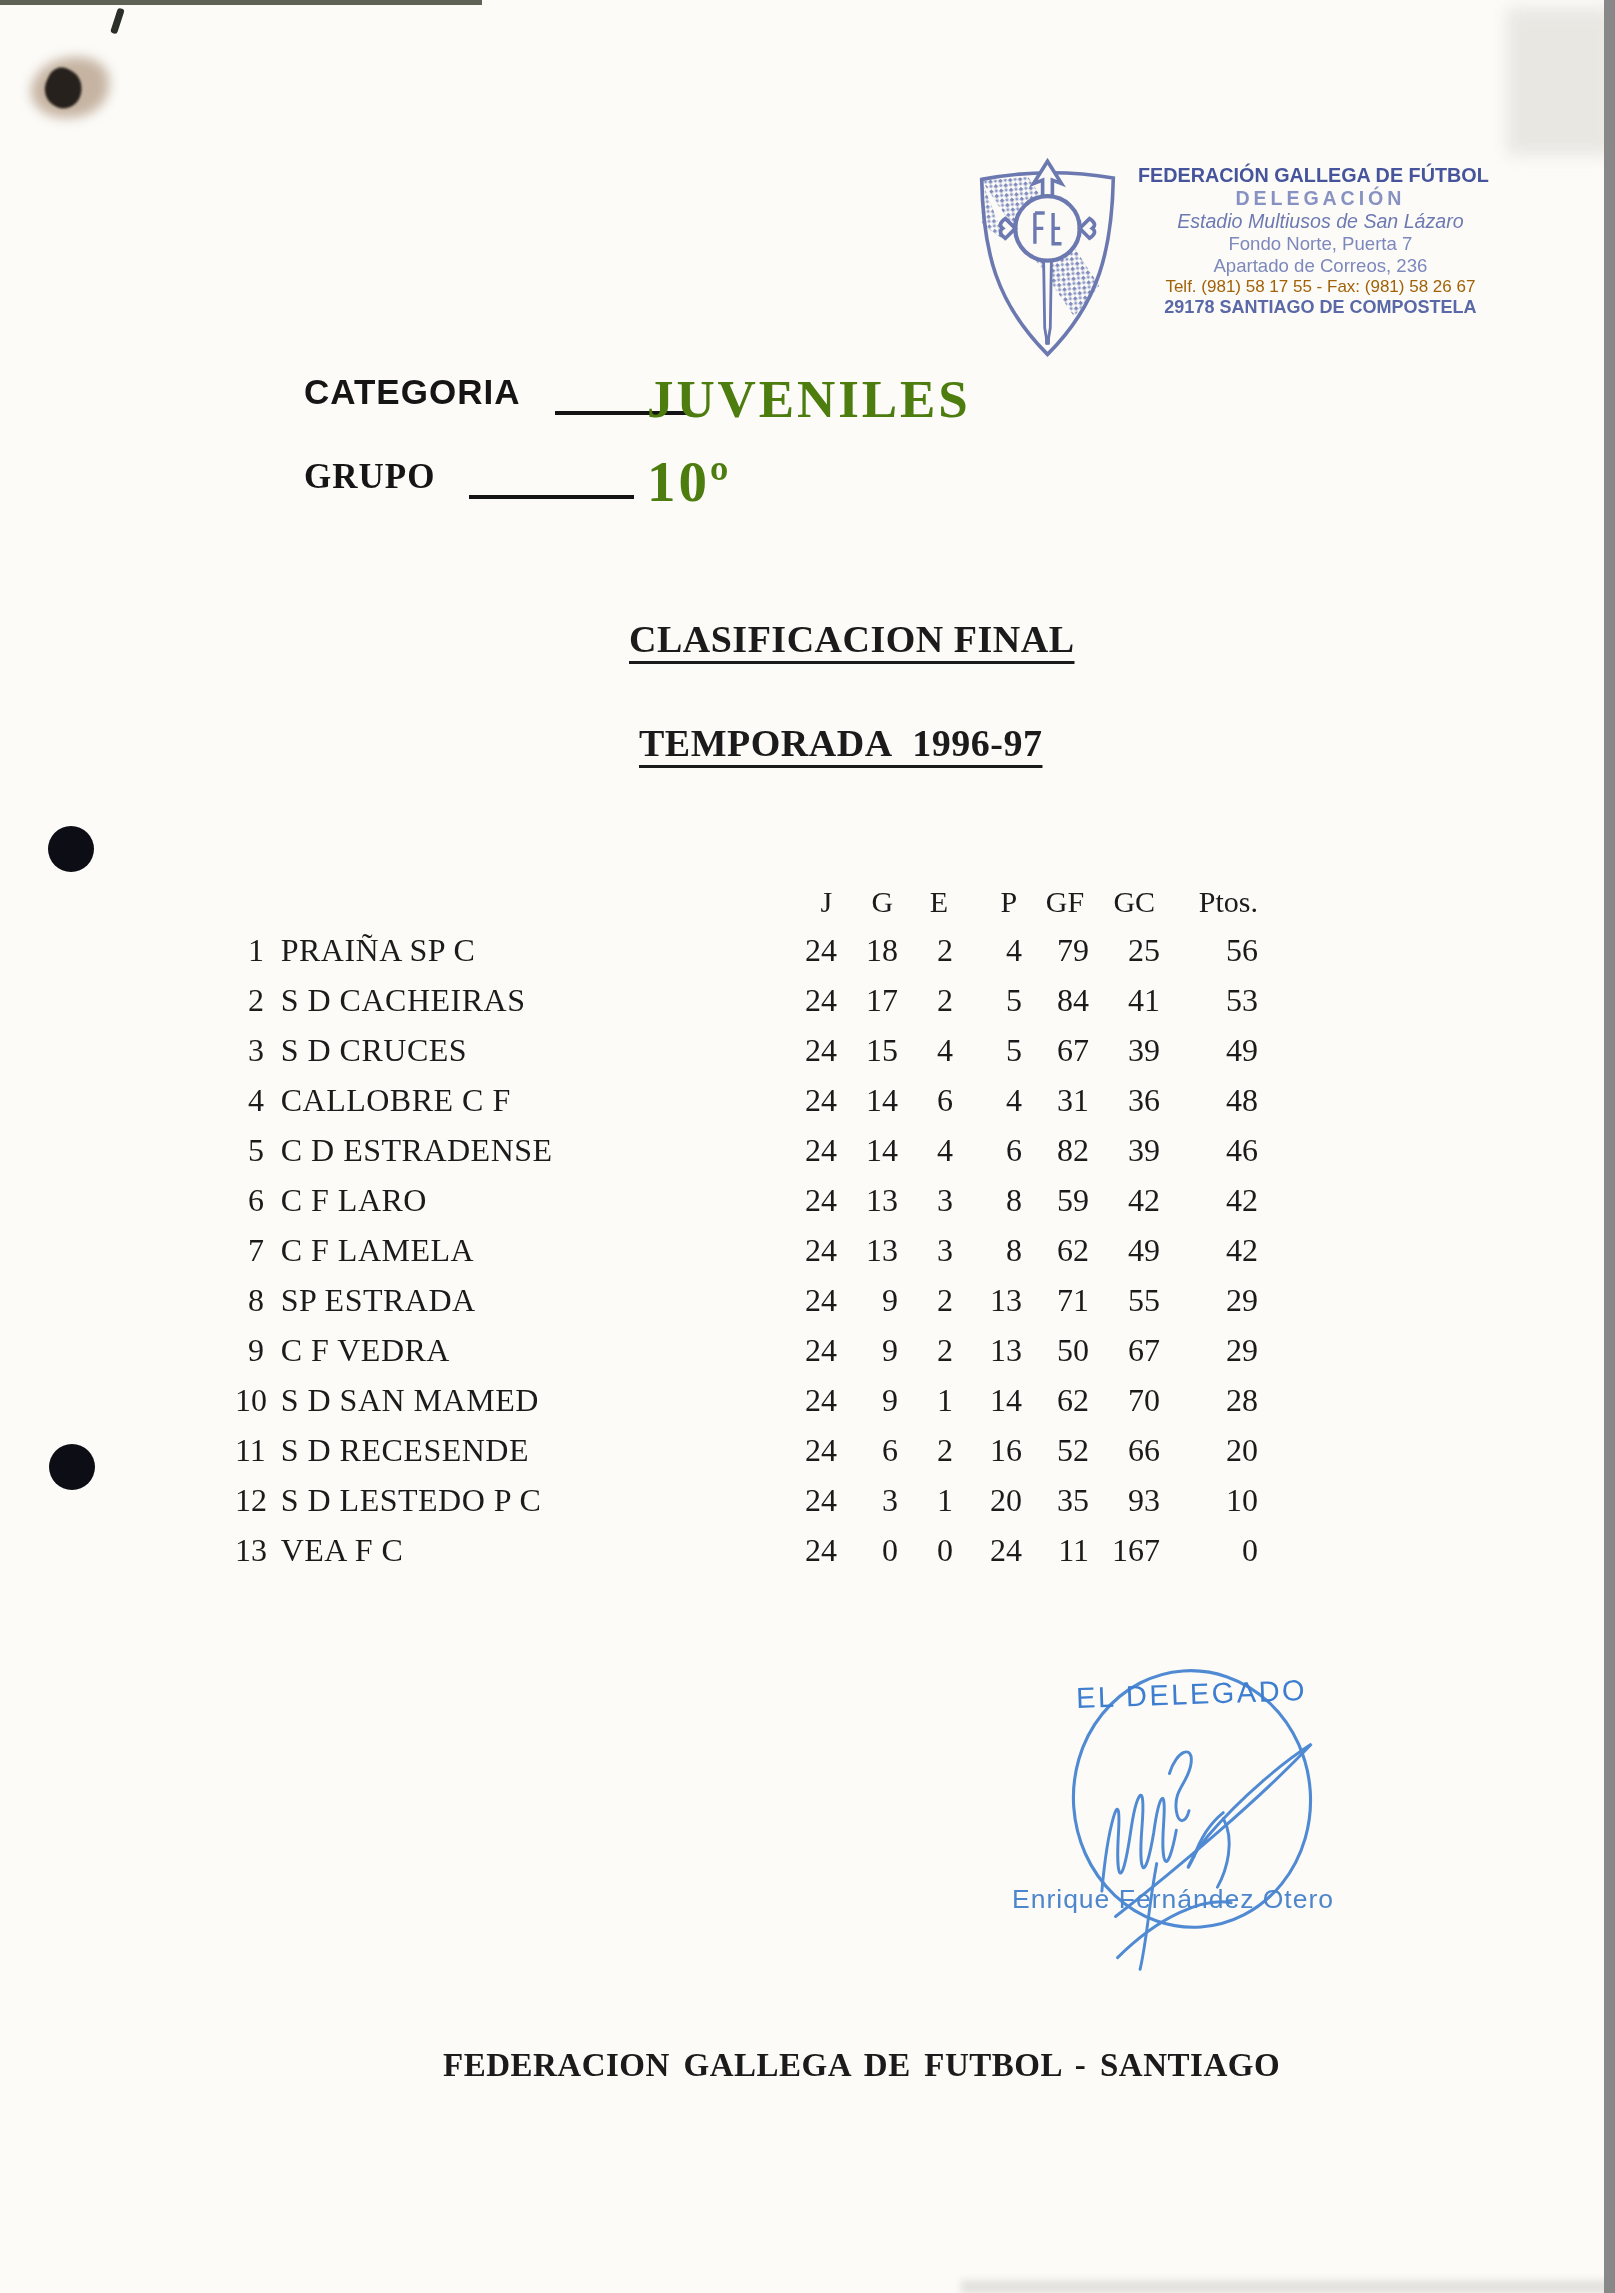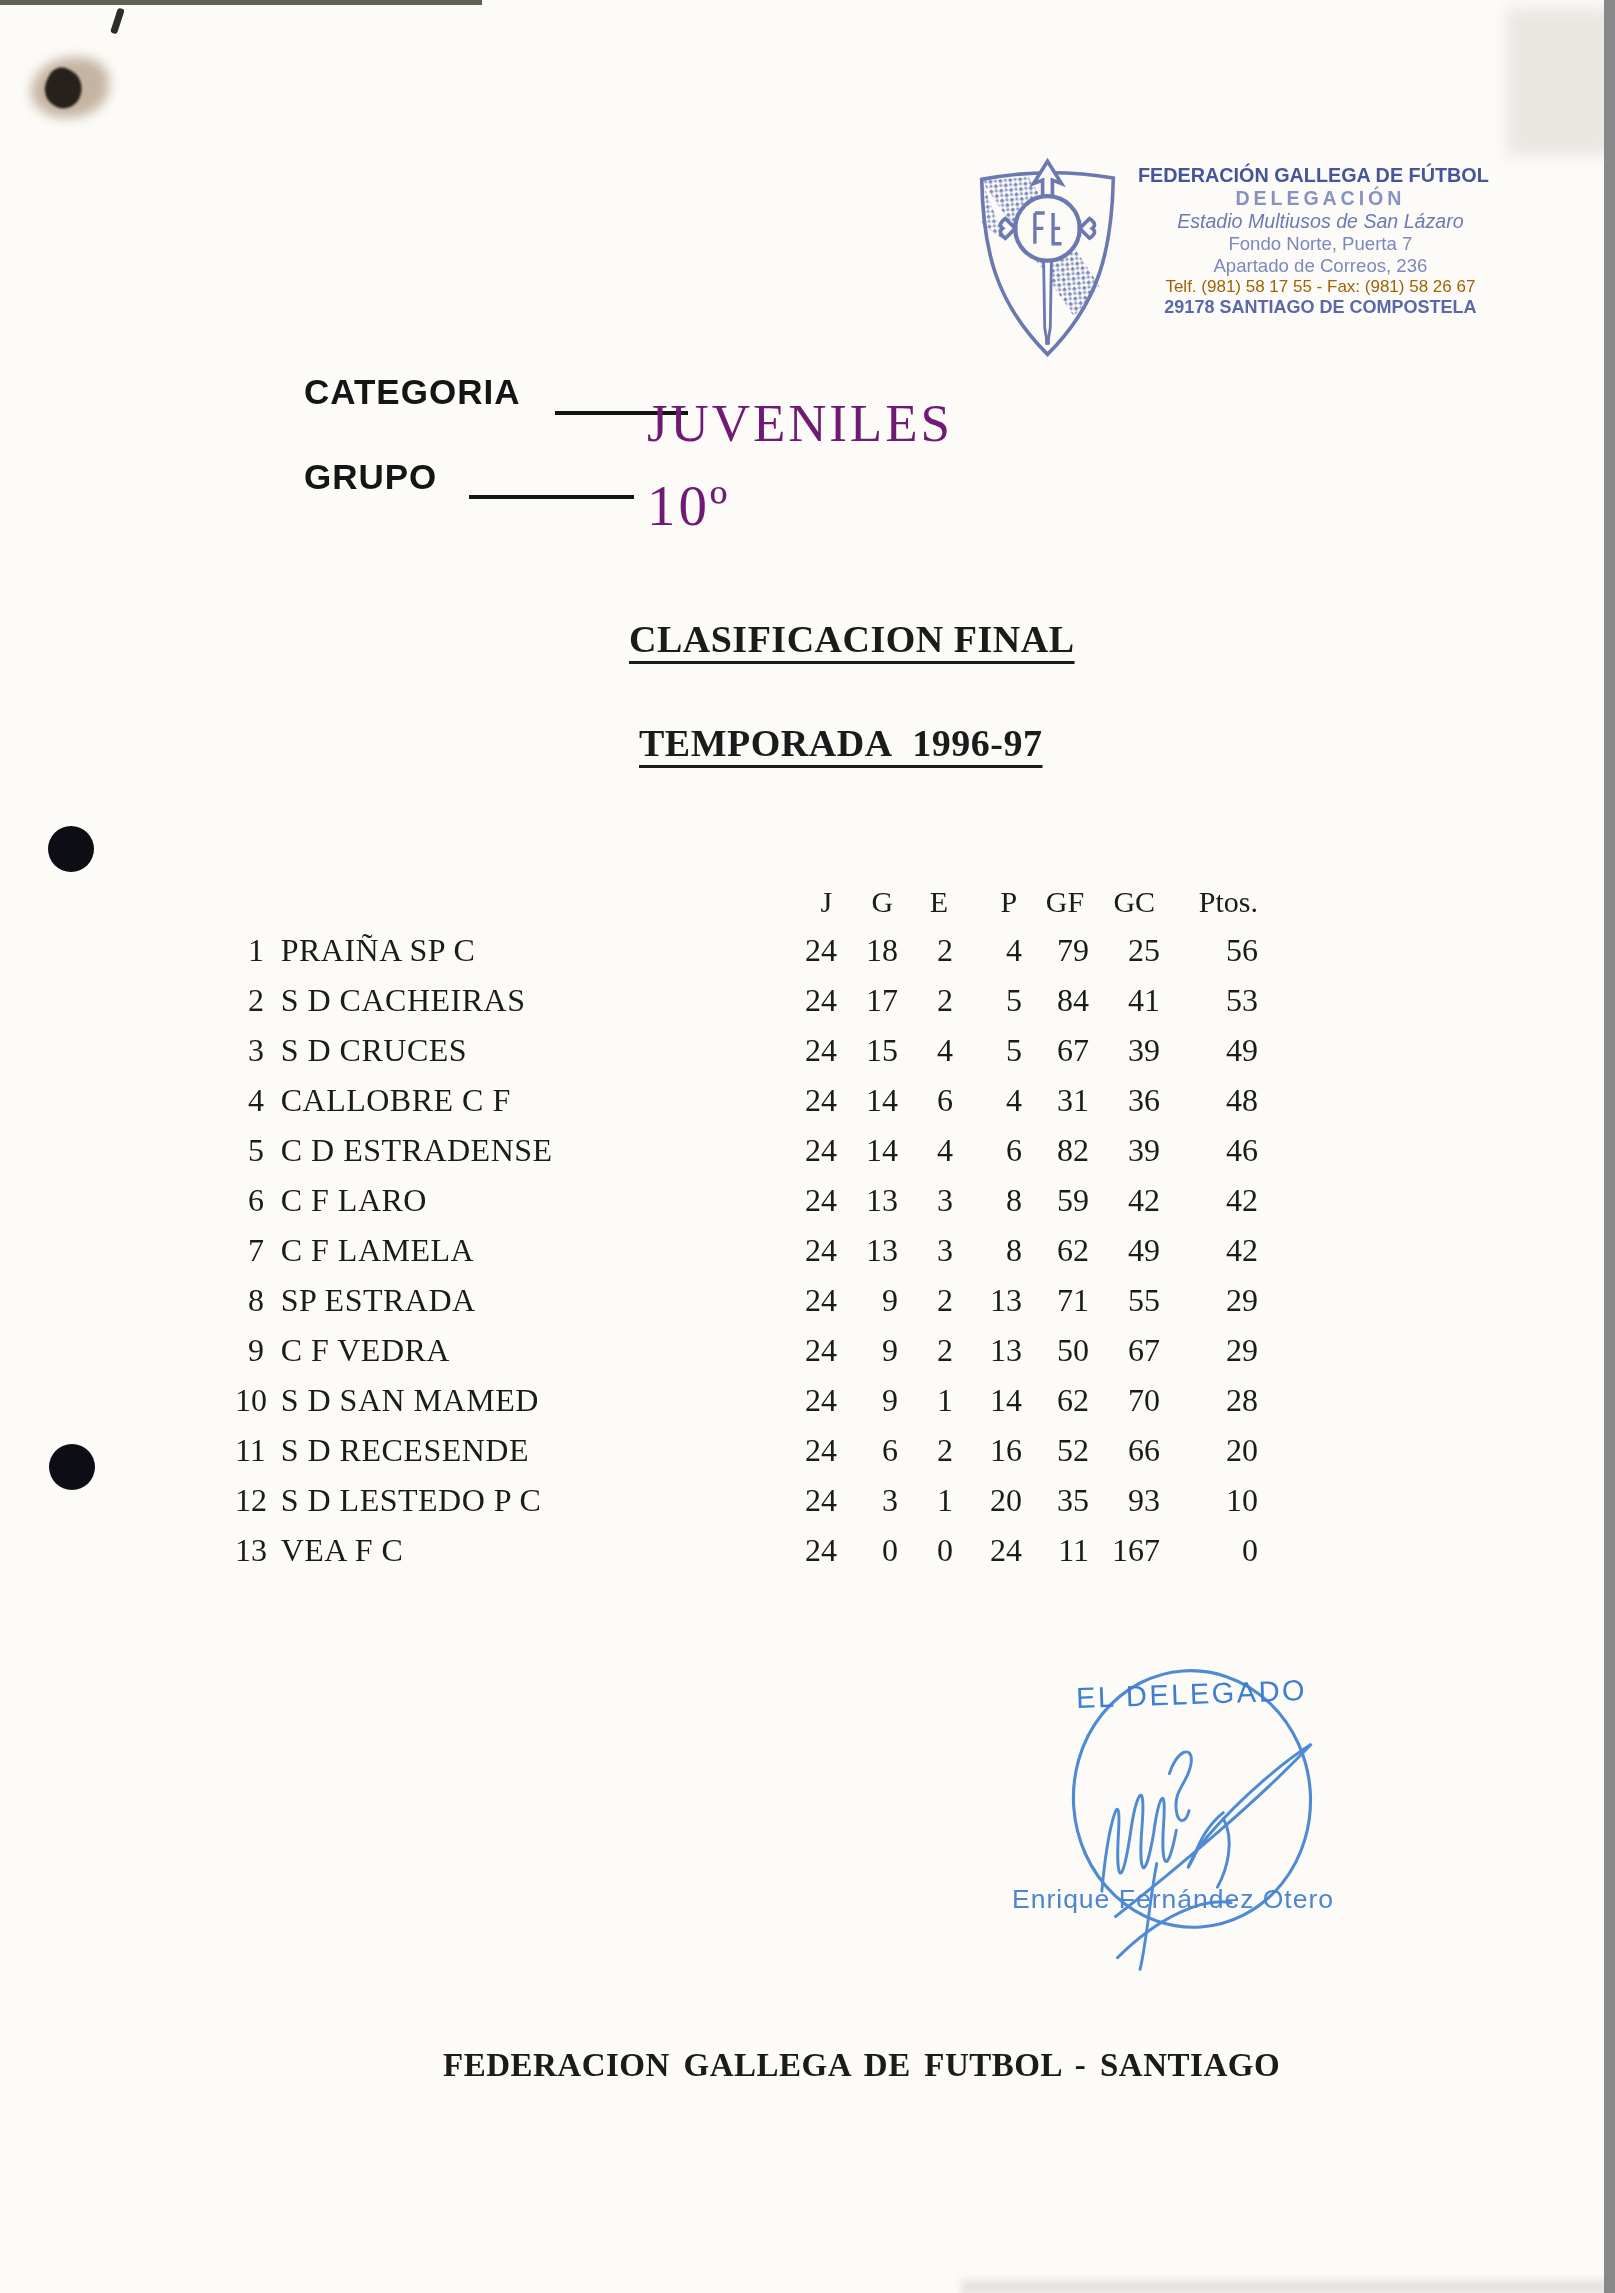--- a/index.html
+++ b/index.html
@@ -30,21 +30,21 @@
   .st-org{font-weight:bold;font-size:20.6px;color:#45549b;transform:scaleX(.96);transform-origin:left;white-space:nowrap;}
   .st-dept{font-weight:bold;font-size:19.6px;letter-spacing:3.9px;color:#8members;color:#8792c2;}
   .st-addr1{font-style:italic;font-size:19.6px;color:#6d7ab2;}
   .st-addr{font-size:18.6px;color:#7d88bc;}
   .st-tel{font-size:17px;color:#a16207;white-space:nowrap;}
   .st-city{font-size:18px;font-weight:bold;color:#5a68a8;white-space:nowrap;}
 
   
   .field-label{position:absolute;font-family:"Liberation Sans",sans-serif;font-weight:bold;font-size:35px;letter-spacing:1px;color:#151515;}
   .field-line{position:absolute;height:0;border-bottom:4.9px solid #141414;}
-  .field-value{position:absolute;font-weight:normal;font-size:53px;letter-spacing:2.9px;color:#701a75;white-space:nowrap;margin-top:24px;}
+  .field-value{position:absolute;font-weight:bold;font-size:53px;letter-spacing:2.9px;color:#4d7c0f;white-space:nowrap;}
 
   
   .doc-title{position:absolute;font-weight:bold;font-size:38px;letter-spacing:0.5px;text-decoration:underline;text-decoration-thickness:2.9px;text-underline-offset:8.8px;white-space:nowrap;}
 
   
   .standings{position:absolute;left:235px;top:885px;font-size:32px;}
   .trow{display:grid;grid-template-columns:29px 518px 55px 61px 55px 69px 67px 71px 98px;align-items:baseline;height:50px;}
   .trow.head{height:47px;font-size:30px;}
   .c-pos{text-align:right;}
   .c-team{text-align:left;padding-left:16.7px;letter-spacing:0.5px;white-space:nowrap;}
@@ -115,21 +115,21 @@
       <div class="st-addr">Apartado de Correos, 236</div>
       <div class="st-tel">Telf. (981) 58 17 55 - Fax: (981) 58 26 67</div>
       <div class="st-city">29178 SANTIAGO DE COMPOSTELA</div>
     </div>
   </div>
 
   <div class="field-label" style="left:304px;top:372px;">CATEGORIA</div>
   <div class="field-line" style="left:555px;top:411px;width:133px;"></div>
   <div class="field-value" style="left:647px;top:369px;">JUVENILES</div>
 
-  <div class="field-label" style="left:304px;top:457px;">GRUPO</div>
+  <div class="field-label" style="left:304px;top:457px;font-family:Liberation Serif, serif;">GRUPO</div>
   <div class="field-line" style="left:469px;top:495px;width:165px;"></div>
   <div class="field-value" style="left:647px;top:449px;font-size:57px;">10º</div>
 
   <div class="doc-title" style="left:629px;top:617px;">CLASIFICACION FINAL</div>
   <div class="doc-title" style="left:639px;top:721px;word-spacing:11.8px;">TEMPORADA 1996-97</div>
 
   <div class="standings">
     <div class="trow head">
       <div class="c-pos"></div>
       <div class="c-team"></div>

